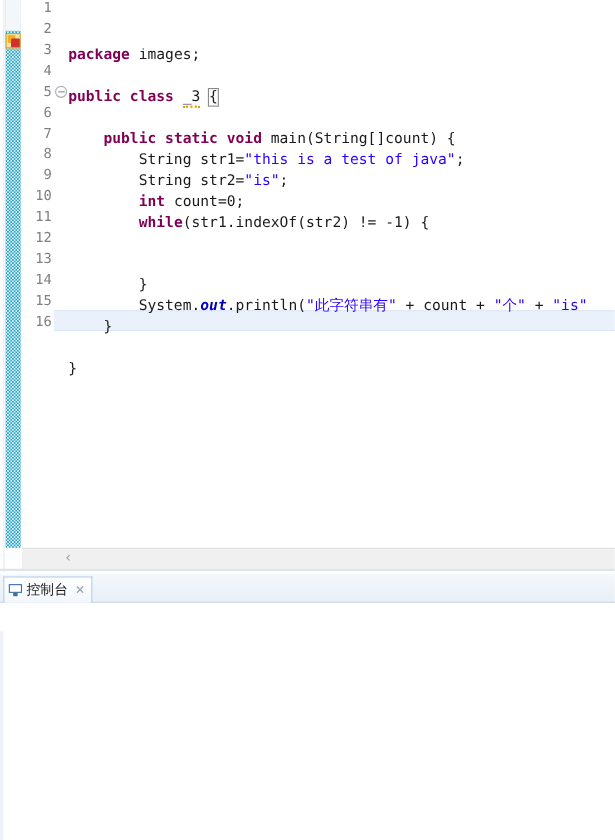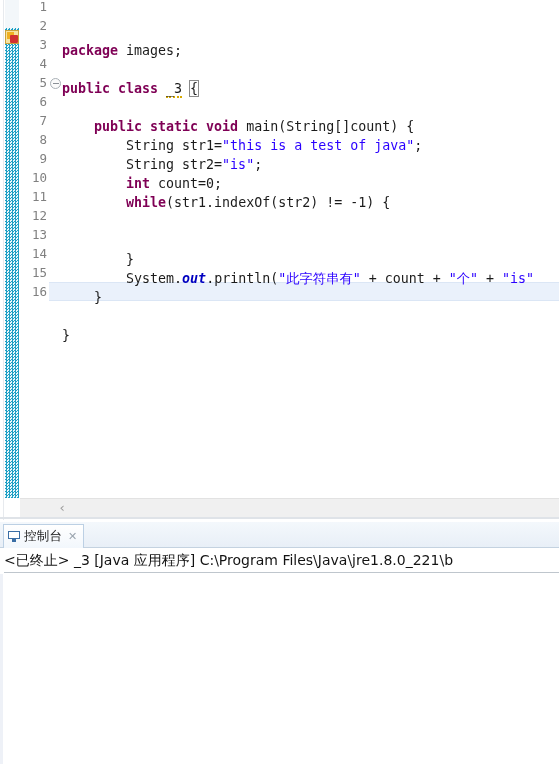--- a/index.html
+++ b/index.html
@@ -352,15 +352,14 @@
         <span class="screen"></span>
           <span class="stand"></span>
       </span>
       <span class="console-tab-label">控制台</span>
       <span class="console-tab-close">✕</span>
     </div>
   </div>
 
   <div class="console-left-edge"></div>
 
-  <div class="console-header">&lt;已终止&gt; _3 [Java 应用程序] C:\Program Files\Java\jre1.8.0_221\b</div>
 
 </div>
 
 </body></html>

